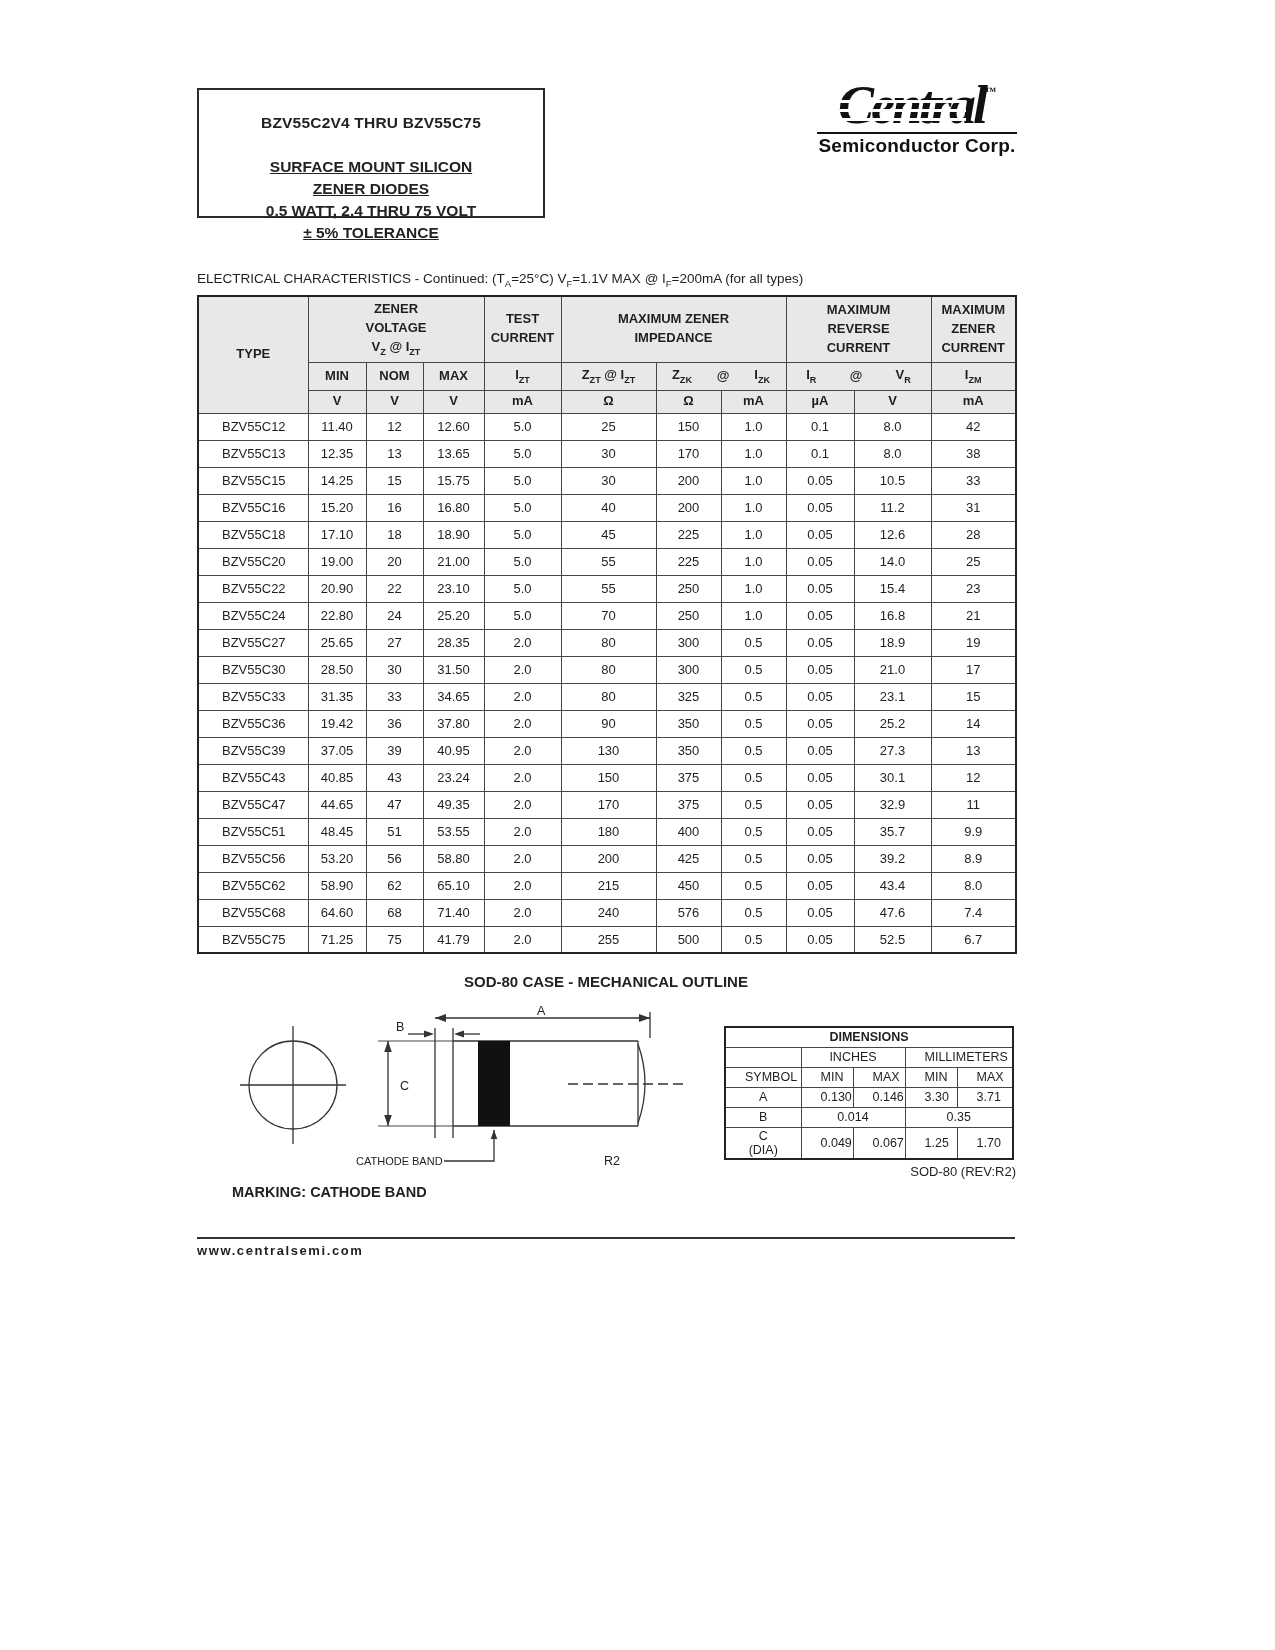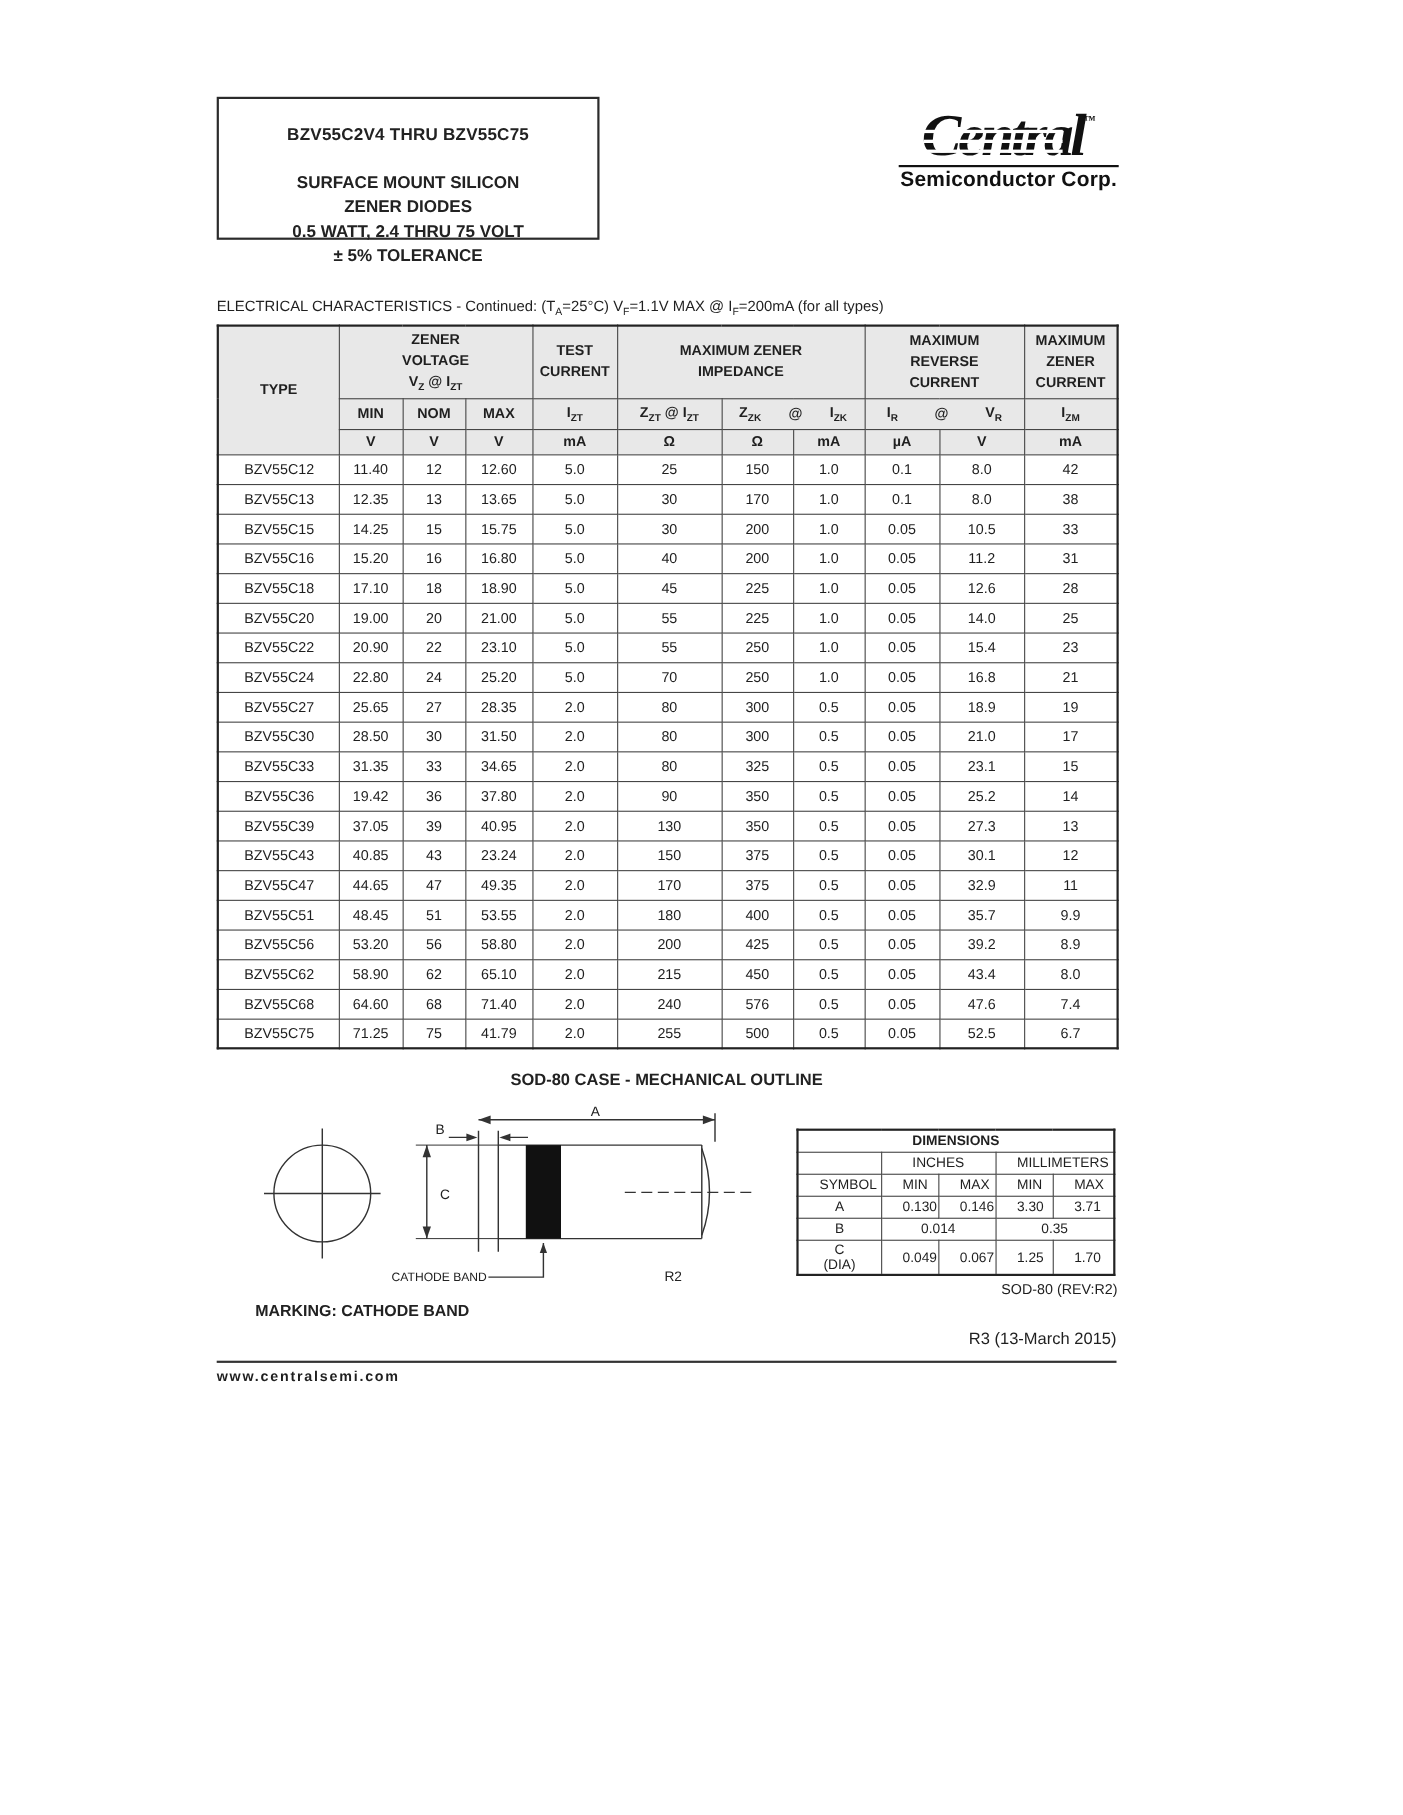--- a/index.html
+++ b/index.html
@@ -12,25 +12,25 @@
   }
   .page { position: relative; width: 1275px; height: 1650px; overflow: hidden; }
 
   
   .title-box {
     position: absolute; left: 197px; top: 88px; width: 348px; height: 130px;
     border: 2.5px solid #2b2b2b; text-align: center;
     font-weight: bold; font-size: 15.5px; color: #222;
   }
   .title-box .range { margin-top: 24px; letter-spacing: 0.2px; }
-  .title-box .desc { margin-top: 24px; }
+  .title-box .desc { margin-top: 24px; text-decoration: underline; }
   .title-box .desc div { line-height: 22px; }
 
   
-  .logo { position: absolute; left: 810px; top: 96px; width: 214px; text-align: center; }
+  .logo { position: absolute; left: 810px; top: 78px; width: 214px; text-align: center; }
   .logo-brand {
     position: relative; display: inline-block;
     font-family: "Liberation Serif", serif;
     font-size: 54px; font-weight: bold; font-style: italic;
     letter-spacing: -3px; line-height: 1; color: #111;
   }
   .logo-brand sup { font-size: 11px; font-style: normal; letter-spacing: 0; vertical-align: 28px; }
   .logo .stripe { position: absolute; left: 2px; right: 30px; height: 2.5px; background: #ffffff; }
   .logo-sub {
     font-size: 19px; font-weight: bold; color: #111; margin-top: 0px;
@@ -551,17 +551,16 @@
         <td>1.25</td>
         <td>1.70</td>
       </tr>
     </tbody>
       </table>
     <div class="dims-rev">SOD-80 (REV:R2)</div>
   </div>
 
   <div class="marking">MARKING: CATHODE BAND</div>
 
-  <div class="revision">R3 (13-March 2015)</div>
   <div class="footer-rule"></div>
   <div class="website">www.centralsemi.com</div>
 
 </div>
 
 </body></html>

